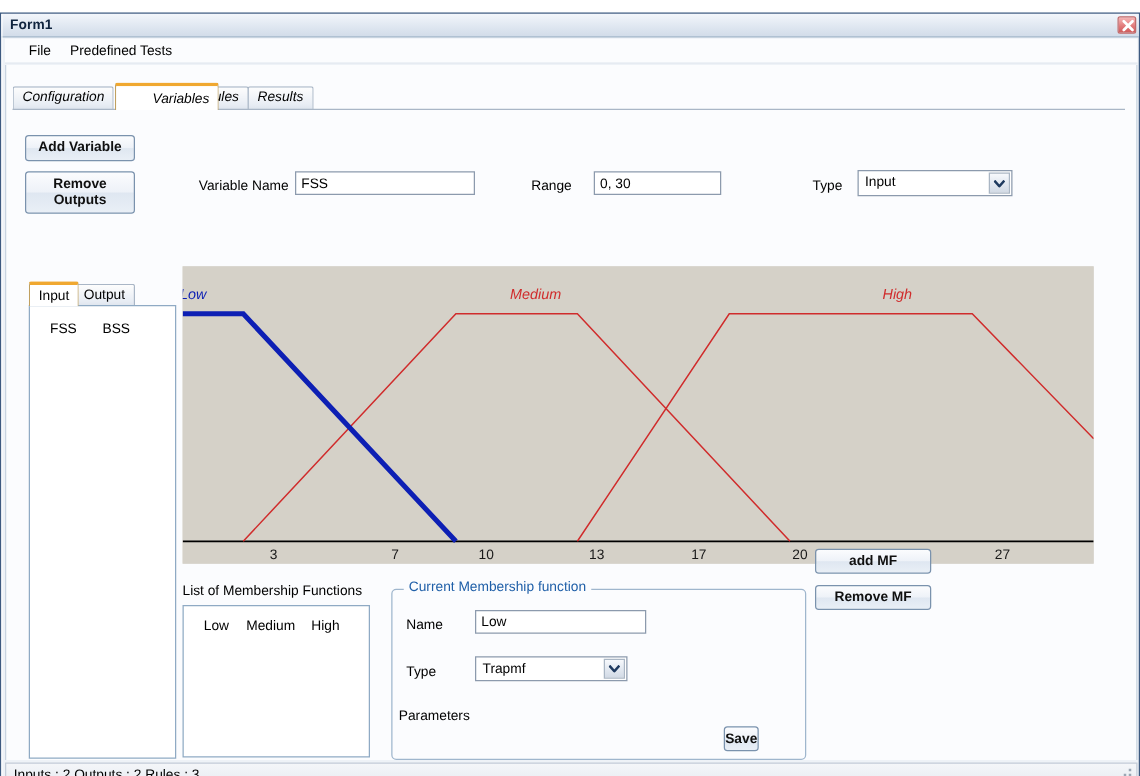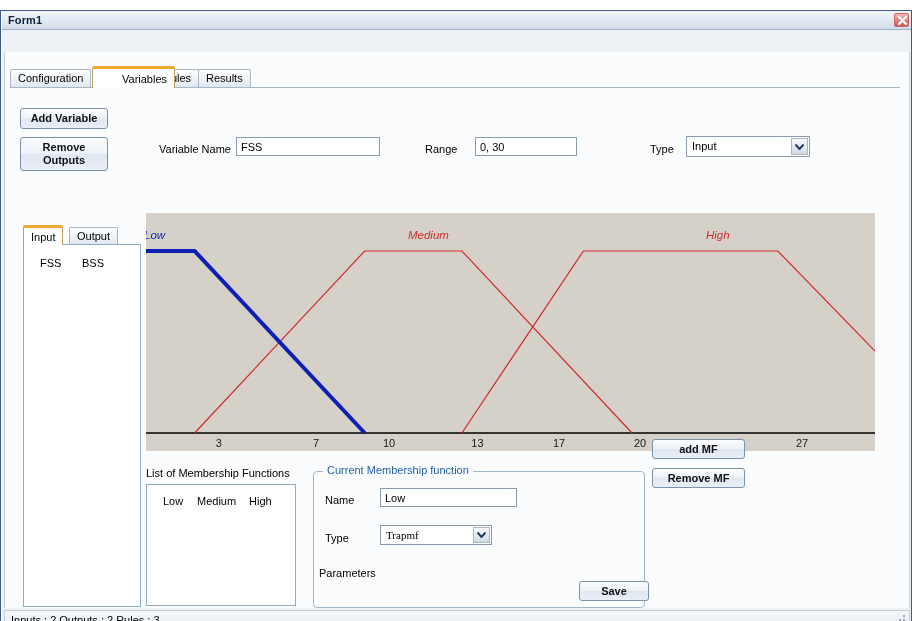--- a/index.html
+++ b/index.html
@@ -71,21 +71,21 @@
     width: 890px; height: 1px; background: #a9b6c6;
   }
   .tab {
     position: absolute; top: 3px; height: 19px;
     padding: 2px 7px 0 7px;
     font-size: 11px; color: #000;
     background: linear-gradient(to bottom, #fdfdfd, #e8edf4 75%, #dde4ed);
     border: 1px solid #a9b6c6;
     border-bottom: none;
     border-radius: 2px 2px 0 0;
-    cursor: pointer; white-space: nowrap;
+    cursor: pointer; white-space: nowrap; font-style: italic;
   }
   .tab.sel {
     top: 0; height: 22px;
     padding-top: 4px;
     background: #fff;
     border-top: 3px solid #f0a830;
     border-left: 1px solid #c0a060;
     border-right: 1px solid #c0a060;
     z-index: 4;
     font-weight: normal;
@@ -211,39 +211,43 @@
 
   <div id="titlebar">
     <div id="title-text">Form1</div>
     <div id="close-btn">
       <svg width="11" height="11" viewBox="0 0 11 11">
         <path d="M2 2 L9 9 M9 2 L2 9" stroke="#ffffff" stroke-width="2.2" stroke-linecap="round"></path>
       </svg>
     </div>
   </div>
 
+  <div id="menubar">
+    <div class="menu-item" style="left:14px">File</div>
+    <div class="menu-item" style="left:47px">Predefined Tests</div>
+  </div>
 
   <div id="content">
 
     <div id="tabstrip">
       <div class="tab" style="left:0px">Configuration</div>
       <div class="tab sel" style="left:82px">Variables</div>
       <div class="tab" style="left:145px">Rules</div>
       <div class="tab" style="left:188px">Results</div>
     </div>
 
     <div class="btn" style="left:15px; top:56px; width:88px; height:21px;">Add Variable</div>
     <div class="btn" style="left:15px; top:85px; width:88px; height:34px; flex-direction:column;">
       <span>Remove</span>
       <span>Outputs</span>
     </div>
 
     <div id="subtabs">
       <div class="subtab sel" style="left:0px">Input</div>
-      <div class="subtab" style="left:46px">Output</div>
+      <div class="subtab" style="left:36px">Output</div>
     </div>
     <div id="varlist">
       <div class="varlist-row" style="left:16px">FSS</div>
       <div class="varlist-row" style="left:58px">BSS</div>
     </div>
 
     <div class="flabel" style="left:154px; top:91px;">Variable Name</div>
     <input class="ftext" style="left: 231px; top: 85px; width: 144px; height: 19px;" value="FSS">
 
     <div class="flabel" style="left:420px; top:91px;">Range</div>
@@ -293,32 +297,32 @@
       <div class="mflist-item" style="left:102px">High</div>
     </div>
 
     <div id="groupbox"></div>
     <div id="groupbox-legend">Current Membership function</div>
 
     <div class="flabel" style="left:320px; top:442px;">Name</div>
     <input class="ftext" style="left: 375px; top: 436px; width: 137px; height: 19px;" value="Low">
 
     <div class="flabel" style="left:320px; top:480px;">Type</div>
-    <div class="fselect" style="left:375px; top:473px; width:112px; height:20px;font-family:Liberation Serif, serif;">
+    <div class="fselect" style="left:375px; top:473px; width:122px; height:20px;">
       <span class="val">Trapmf</span>
       <span class="arrowbox">
         <svg width="9" height="6" viewBox="0 0 9 6">
           <path d="M0.5 0.5 L4.5 5 L8.5 0.5" fill="none" stroke="#1f3a5f" stroke-width="2"></path>
         </svg>
       </span>
     </div>
 
     <div class="flabel" style="left:314px; top:515px;">Parameters</div>
 
-    <div class="btn" style="left:574px; top:529px; width:70px; height:20px;">Save</div>
+    <div class="btn" style="left:574px; top:529px; width:28px; height:20px;">Save</div>
 
     <div class="btn" style="left:647px; top:387px; width:93px; height:20px;">add MF</div>
     <div class="btn" style="left:647px; top:416px; width:93px; height:20px;">Remove MF</div>
 
   </div>
 
   <div id="statusbar">
     <div id="status-text">Inputs : 2  Outputs : 2  Rules : 3</div>
     <svg id="grip" width="12" height="12" viewBox="0 0 12 12">
       <g fill="#9aa6b4">

